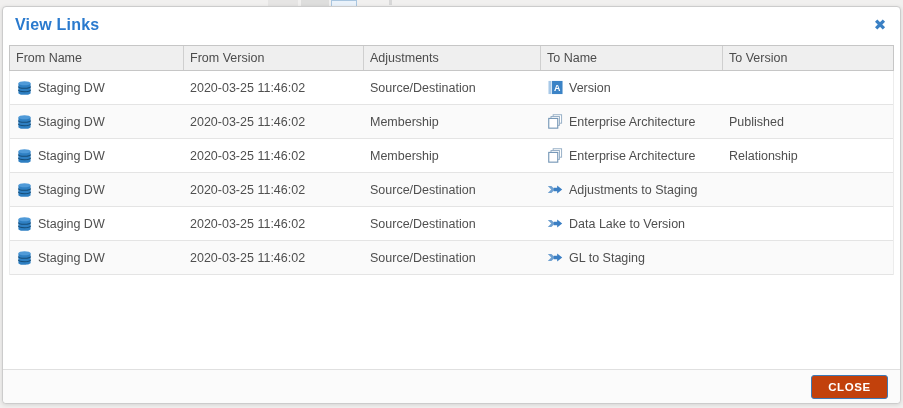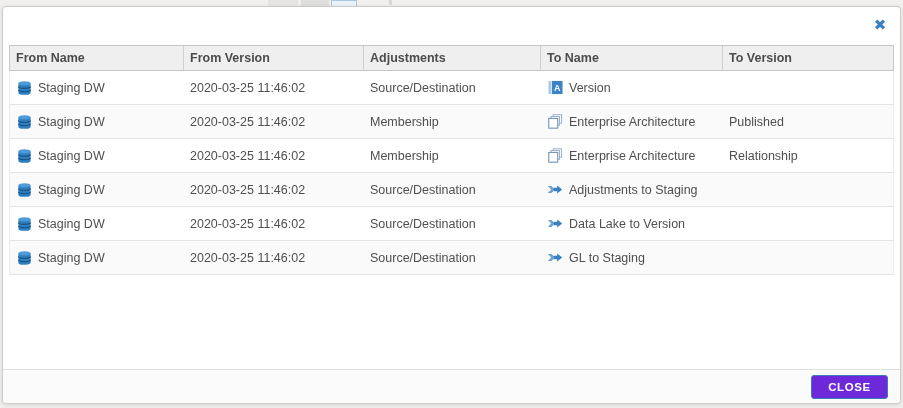--- a/index.html
+++ b/index.html
@@ -62,21 +62,21 @@
     grid-template-columns: 174px 180px 177px 182px 1fr;
     height: 26px;
     background: #efefef;
     border: 1px solid #c6c6c6;
   }
   .grid-header .hcell {
     display: flex;
     align-items: center;
     padding: 0 6px;
     font-size: 12.5px;
-    font-weight: bold;
+    font-weight: normal;
     color: #4c4c4c;
     border-right: 1px solid #cfcfcf;
     overflow: hidden;
     white-space: nowrap;
   }
   .grid-header .hcell:last-child { border-right: none; }
   .grid-rows {
     border-left: 1px solid #ececec;
     border-right: 1px solid #ececec;
   }
@@ -111,21 +111,21 @@
     border-top: 1px solid #e0e0e0;
     border-radius: 0 0 4px 4px;
     display: flex;
     align-items: center;
     justify-content: flex-end;
     padding-right: 12px;
   }
   .btn-close {
     min-width: 77px;
     height: 24px;
-    background: #6d28d9;
+    background: #c2410c;
     border: 1px solid #3d7ab8;
     border-radius: 3px;
     color: #ffffff;
     font-family: "Liberation Sans", sans-serif;
     font-size: 11.5px;
     font-weight: bold;
     letter-spacing: .6px;
     cursor: pointer;
     padding: 0 12px;
   }
@@ -133,20 +133,21 @@
 </head>
 <body>
 
 <div class="backdrop-frag frag-a"></div>
 <div class="backdrop-frag frag-b"></div>
 <div class="backdrop-frag frag-c"></div>
 <div class="backdrop-frag frag-d"></div>
 
 <div class="modal">
   <div class="modal-header">
+    <div class="modal-title">View Links</div>
     <div class="modal-close">✖</div>
   </div>
 
   <div class="modal-body">
     <div class="grid-header">
       <div class="hcell">From Name</div>
       <div class="hcell">From Version</div>
       <div class="hcell">Adjustments</div>
       <div class="hcell">To Name</div>
       <div class="hcell">To Version</div>

